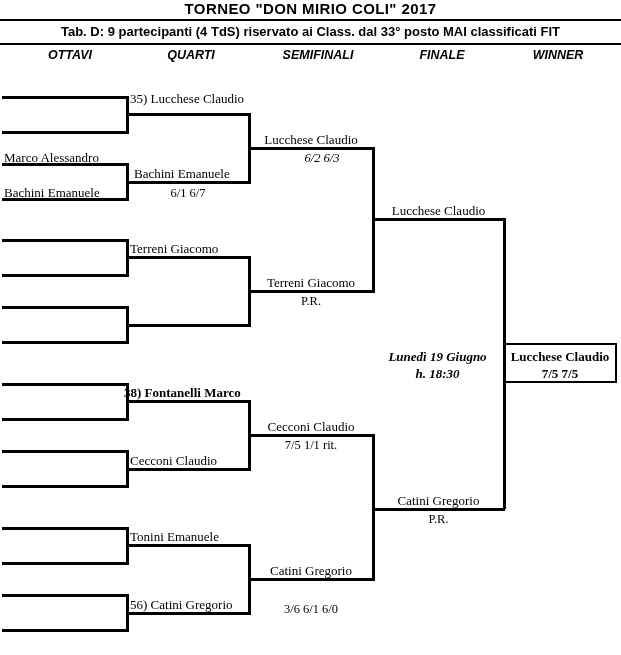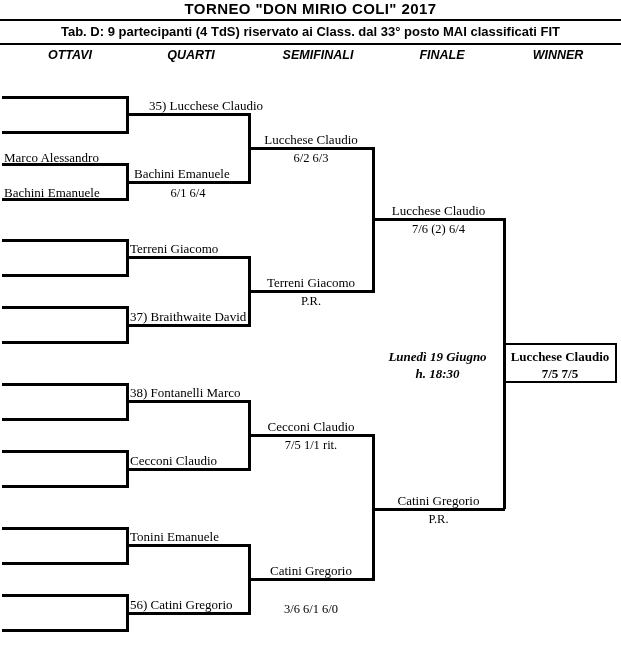--- a/index.html
+++ b/index.html
@@ -131,57 +131,55 @@
 
   <div class="hline" style="left:126px; top:113px; width:124px;"></div>
   <div class="hline" style="left:126px; top:181px; width:124px;"></div>
   <div class="hline" style="left:126px; top:256px; width:124px;"></div>
   <div class="hline" style="left:126px; top:324px; width:124px;"></div>
   <div class="hline" style="left:126px; top:400px; width:124px;"></div>
   <div class="hline" style="left:126px; top:468px; width:124px;"></div>
   <div class="hline" style="left:126px; top:544px; width:124px;"></div>
   <div class="hline" style="left:126px; top:612px; width:124px;"></div>
 
-  <div class="lbl" style="left:130px; top:99px;margin-left:19px;">35) Lucchese Claudio</div>
+  <div class="lbl" style="left:130px; top:92px;">35) Lucchese Claudio</div>
   <div class="lbl" style="left:134px; top:167px;">Bachini Emanuele</div>
-  <div class="score" style="left:126px; top:186px; width:124px;">6/1  6/4</div>
+  <div class="score" style="left:126px; top:186px; width:124px;">6/1  6/7</div>
   <div class="lbl" style="left:130px; top:242px;">Terreni Giacomo</div>
-  <div class="lbl" style="left:130px; top:310px;">37) Braithwaite David</div>
-  <div class="lbl" style="left:130px; top:386px;">38) Fontanelli Marco</div>
+  <div class="lbl" style="left:124px; top:386px;font-weight:bold;">38) Fontanelli Marco</div>
   <div class="lbl" style="left:130px; top:454px;">Cecconi Claudio</div>
   <div class="lbl" style="left:130px; top:530px;">Tonini Emanuele</div>
   <div class="lbl" style="left:130px; top:598px;">56) Catini Gregorio</div>
 
   <div class="vline" style="left:248px; top:113px; height:71px;"></div>
   <div class="vline" style="left:248px; top:256px; height:71px;"></div>
   <div class="vline" style="left:248px; top:400px; height:71px;"></div>
   <div class="vline" style="left:248px; top:544px; height:71px;"></div>
 
   <div class="hline" style="left:248px; top:147px; width:126px;"></div>
   <div class="hline" style="left:248px; top:290px; width:126px;"></div>
   <div class="hline" style="left:248px; top:434px; width:126px;"></div>
   <div class="hline" style="left:248px; top:578px; width:126px;"></div>
 
   <div class="lbl c" style="left:248px; top:133px; width:126px;">Lucchese Claudio</div>
-  <div class="score" style="left:248px; top:151px; width:126px;">6/2  6/3</div>
+  <div class="score" style="left:259px; top:151px; width:126px;font-style:italic;">6/2  6/3</div>
   <div class="lbl c" style="left:248px; top:276px; width:126px;">Terreni Giacomo</div>
   <div class="score" style="left:248px; top:294px; width:126px;">P.R.</div>
   <div class="lbl c" style="left:248px; top:420px; width:126px;">Cecconi Claudio</div>
   <div class="score" style="left:248px; top:438px; width:126px;">7/5  1/1 rit.</div>
   <div class="lbl c" style="left:248px; top:564px; width:126px;">Catini Gregorio</div>
   <div class="score" style="left:248px; top:602px; width:126px;">3/6  6/1  6/0</div>
 
   <div class="vline" style="left:372px; top:147px; height:146px;"></div>
   <div class="vline" style="left:372px; top:434px; height:147px;"></div>
 
   <div class="hline" style="left:372px; top:218px; width:133px;"></div>
   <div class="hline" style="left:372px; top:508px; width:133px;"></div>
 
   <div class="lbl c" style="left:372px; top:204px; width:133px;">Lucchese Claudio</div>
-  <div class="score" style="left:372px; top:222px; width:133px;">7/6 (2)  6/4</div>
   <div class="lbl c" style="left:372px; top:494px; width:133px;">Catini Gregorio</div>
   <div class="score" style="left:372px; top:512px; width:133px;">P.R.</div>
 
   <div class="datenote" style="left:372px; top:348px; width:131px;">Lunedì 19 Giugno</div>
   <div class="datenote" style="left:372px; top:365px; width:131px;">h. 18:30</div>
 
   <div class="vline" style="left:503px; top:218px; height:291px;"></div>
 
   <div class="winnerbox" style="left:503px; top:343px; width:114px; height:40px;">
     <div>Lucchese Claudio</div>

